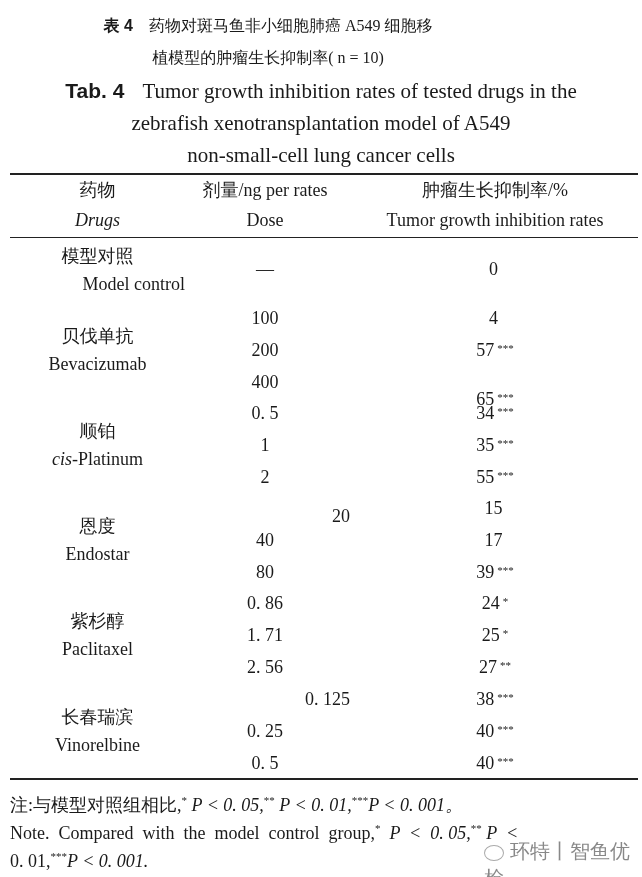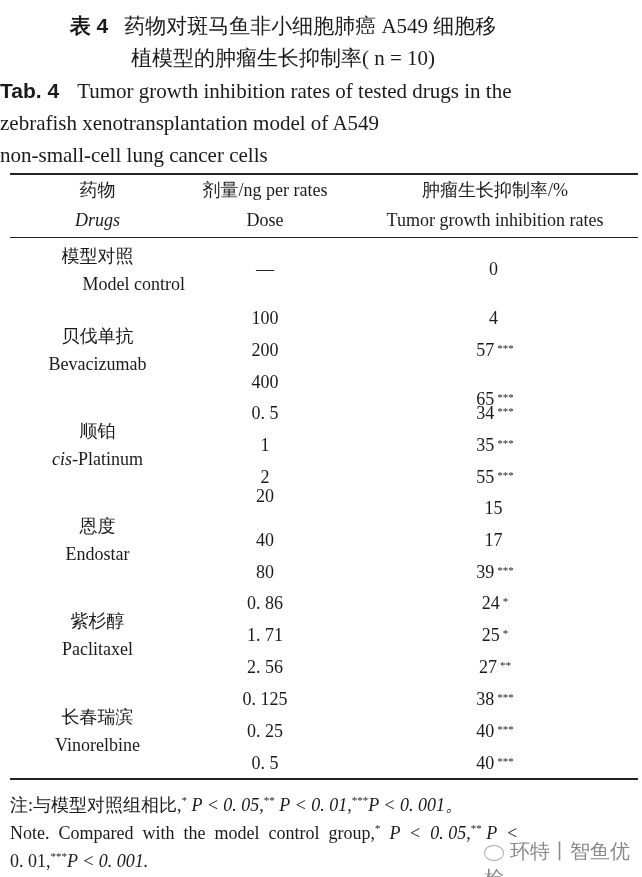--- a/index.html
+++ b/index.html
@@ -1,20 +1,20 @@
 <!DOCTYPE html>
 <html><head>
 <meta charset="utf-8">
 <style>
   html, body { margin:0; padding:0; background:#ffffff; }
   body { width:642px; height:877px; position:relative; overflow:hidden;
          font-family:"Liberation Serif","DejaVu Serif",serif; color:#1a1a1a; }
-  .title-cn { position:absolute; left:0; width:536px; text-align:center; font-size:21px; line-height:32px;margin-left:15px; }
+  .title-cn { position:absolute; left:0; width:536px; text-align:center; font-size:16px; line-height:32px; }
   .title-cn b { font-family:"Liberation Sans","DejaVu Sans",sans-serif; font-weight:bold; margin-right:16px; }
-  .title-en { position:absolute; left:0; width:642px; font-size:21px; line-height:32px; }
+  .title-en { position:absolute; left:0; width:642px; text-align:center; font-size:21px; line-height:32px; }
   .title-en b { font-family:"Liberation Sans","DejaVu Sans",sans-serif; font-weight:bold; margin-right:18px; }
   .rule { position:absolute; left:10px; width:628px; background:#222; }
   .cell { position:absolute; text-align:center; font-size:18px; line-height:24px; white-space:nowrap; }
   .c1 { left:10px; width:175px; }
   .c2 { left:180px; width:170px; }
   .c3 { left:350px; width:290px; }
   .val sup { font-size:11px; vertical-align:top; position:relative; top:-2px; margin-left:3px; }
   .note { position:absolute; left:10px; font-size:18px; line-height:24px; white-space:nowrap; }
   .note i, .ital { font-style:italic; }
   .watermark { position:absolute; left:484px; top:838px; font-size:20px; color:#888; font-family:"DejaVu Sans",sans-serif; }
@@ -62,39 +62,39 @@
 <div class="cell c1" style="top:447px;"><span class="ital">cis</span><span>-Platinum</span></div>
 <div class="cell c2" style="top:401px;">0. 5</div>
 <div class="cell c2" style="top:433px;">1</div>
 <div class="cell c2" style="top:465px;">2</div>
 <div class="cell c3 val" style="top:401px;"><span>34</span><sup>***</sup></div>
 <div class="cell c3 val" style="top:433px;"><span>35</span><sup>***</sup></div>
 <div class="cell c3 val" style="top:465px;"><span>55</span><sup>***</sup></div>
 
 <div class="cell c1" style="top:514px;">恩度</div>
 <div class="cell c1" style="top:542px;">Endostar</div>
-<div class="cell c2" style="top:484px;">20</div>
+<div class="cell c2" style="top:504px;text-align:right;">20</div>
 <div class="cell c2" style="top:528px;">40</div>
 <div class="cell c2" style="top:560px;">80</div>
 <div class="cell c3 val" style="top:496px;"><span>15</span><sup></sup></div>
 <div class="cell c3 val" style="top:528px;"><span>17</span><sup></sup></div>
 <div class="cell c3 val" style="top:560px;"><span>39</span><sup>***</sup></div>
 
 <div class="cell c1" style="top:609px;">紫杉醇</div>
 <div class="cell c1" style="top:637px;">Paclitaxel</div>
 <div class="cell c2" style="top:591px;">0. 86</div>
 <div class="cell c2" style="top:623px;">1. 71</div>
 <div class="cell c2" style="top:655px;">2. 56</div>
 <div class="cell c3 val" style="top:591px;"><span>24</span><sup>*</sup></div>
 <div class="cell c3 val" style="top:623px;"><span>25</span><sup>*</sup></div>
 <div class="cell c3 val" style="top:655px;"><span>27</span><sup>**</sup></div>
 
 <div class="cell c1" style="top:705px;">长春瑞滨</div>
 <div class="cell c1" style="top:733px;">Vinorelbine</div>
-<div class="cell c2" style="top:687px;">0. 125</div>
+<div class="cell c2" style="top:687px;text-align:right;">0. 125</div>
 <div class="cell c2" style="top:719px;">0. 25</div>
 <div class="cell c2" style="top:751px;">0. 5</div>
 <div class="cell c3 val" style="top:687px;"><span>38</span><sup>***</sup></div>
 <div class="cell c3 val" style="top:719px;"><span>40</span><sup>***</sup></div>
 <div class="cell c3 val" style="top:751px;"><span>40</span><sup>***</sup></div>
 
 <div class="rule" style="top:778px;height:2px;"></div>
 
 <div class="note" style="top:788px;">
   <span>注:与模型对照组相比,</span><sup style="font-size:11px">*</sup><i> P &lt; 0. 05,</i><sup style="font-size:11px">**</sup><i> P &lt; 0. 01,</i><sup style="font-size:11px">***</sup><i>P &lt; 0. 001。</i>

